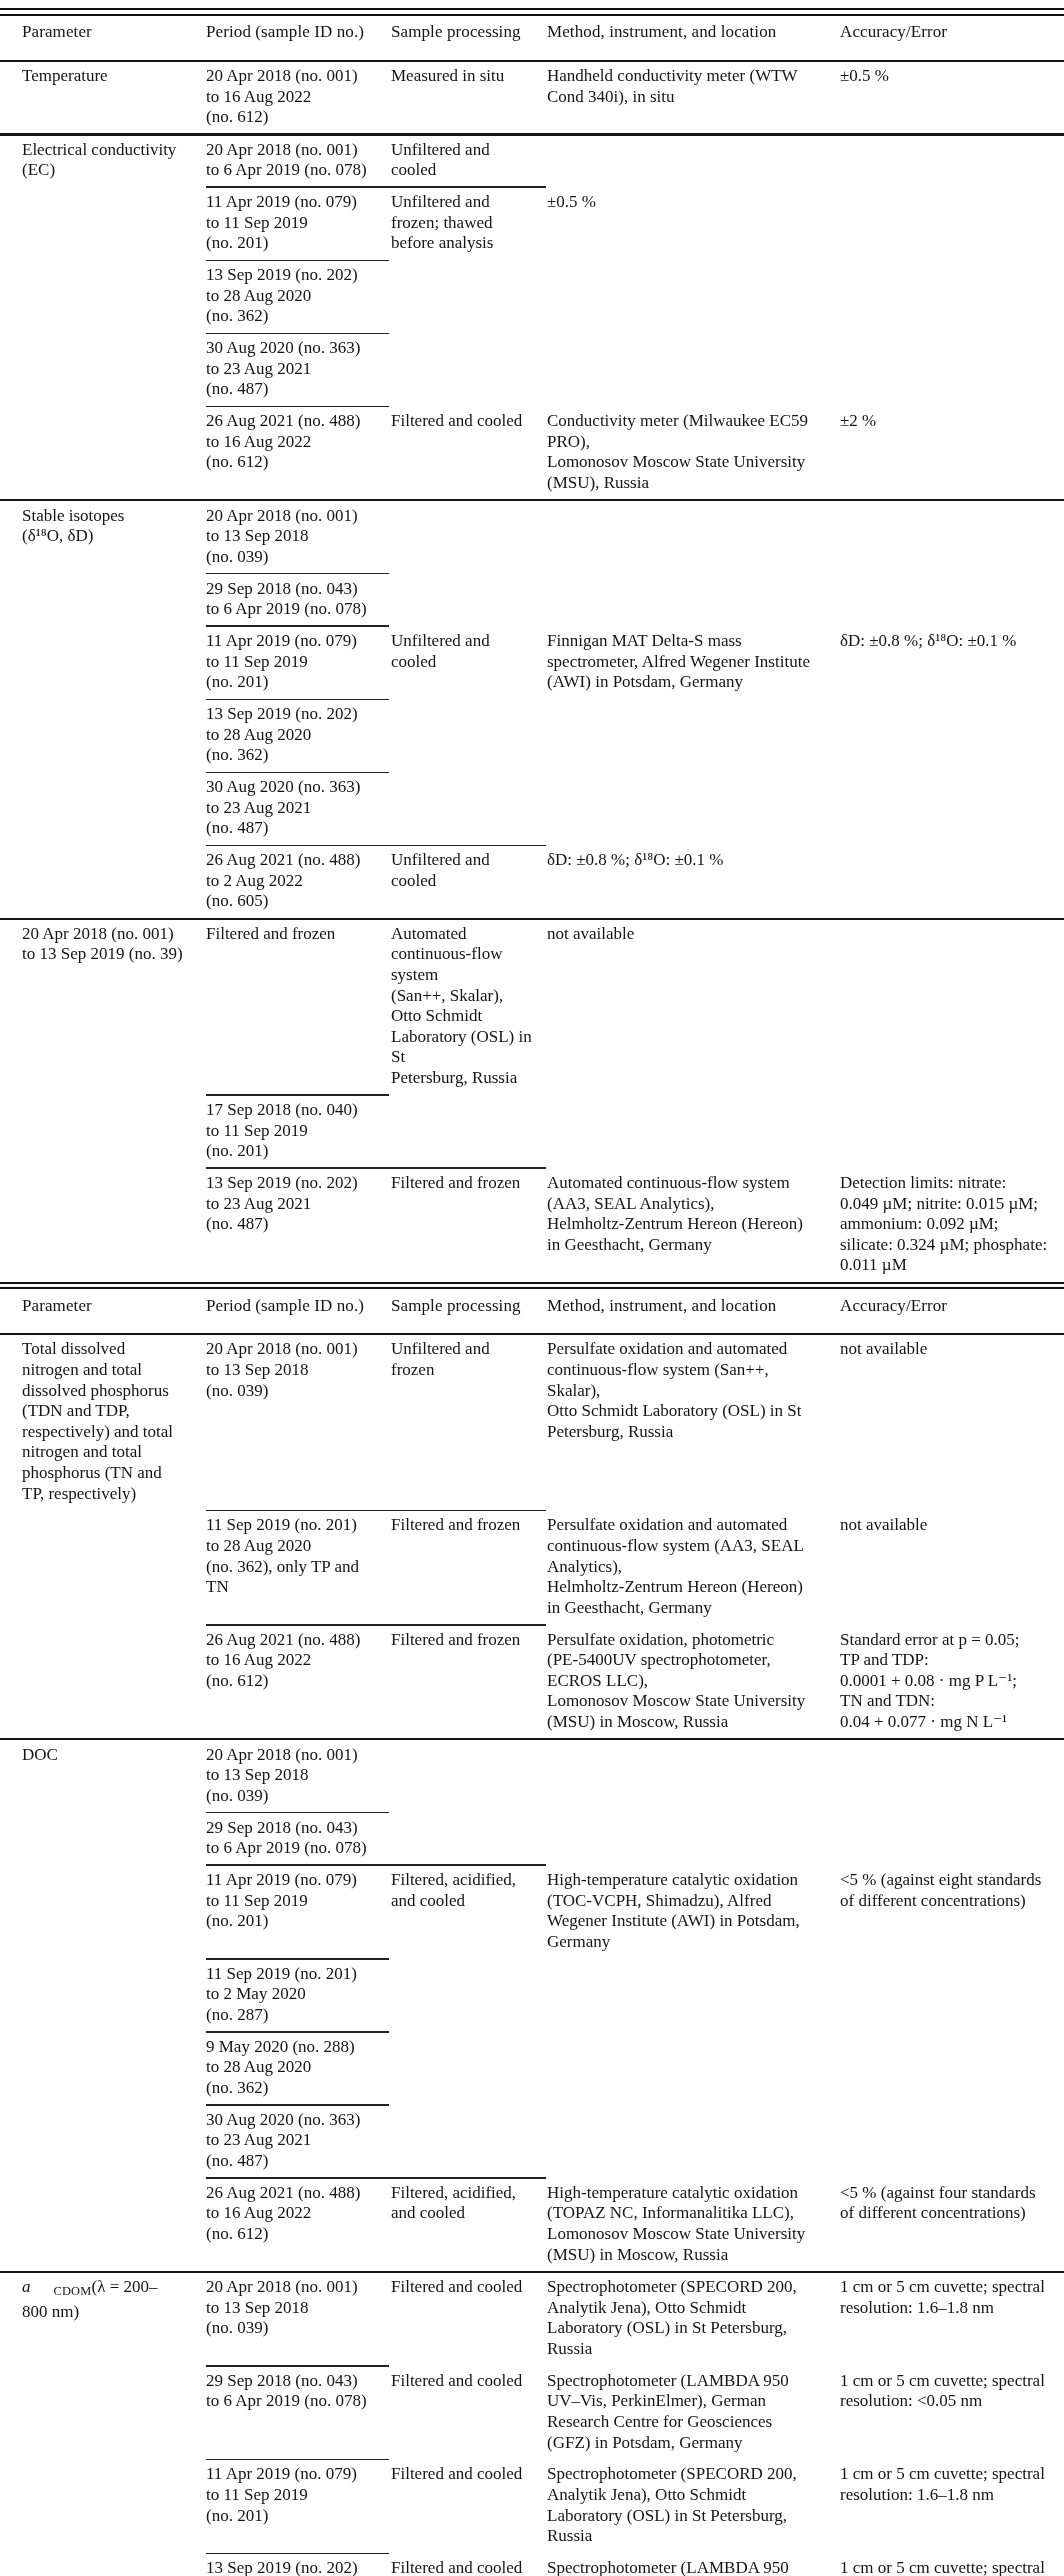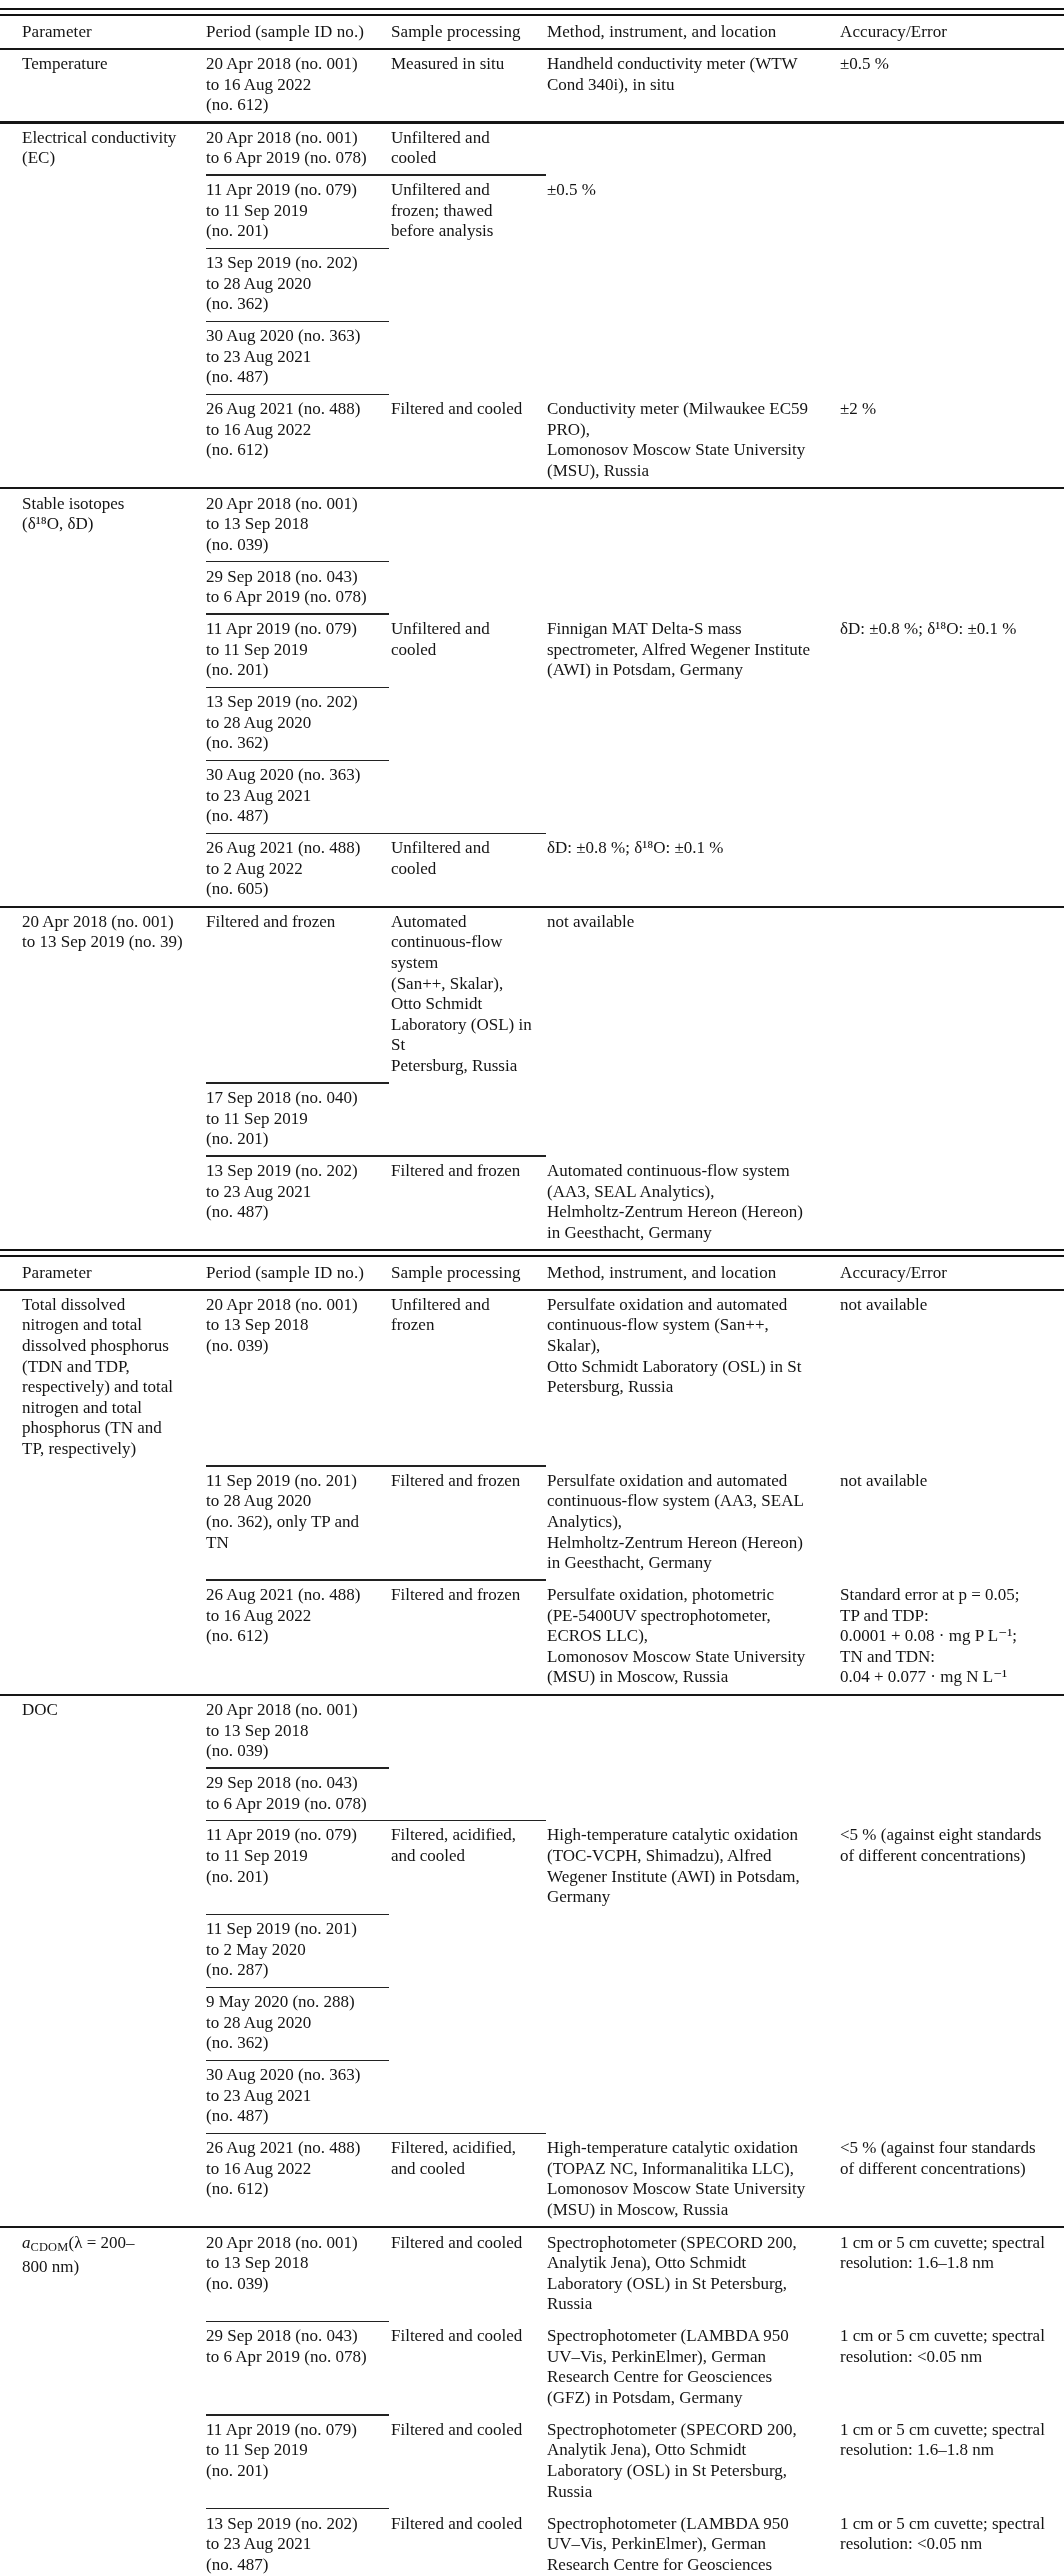--- a/index.html
+++ b/index.html
@@ -16,28 +16,28 @@
   .double-rule .bar{height:2.1px;background:#111;margin:0;}
   .double-rule .gap{height:3.6px;}
   .rule{height:2.1px;background:#161616;}
   .page{width:1065px;}
   .row{
     display:grid;
     grid-template-columns:184px 185px 156px 293px 1fr;
     padding:4.1px 0 5.7px 22px;
     align-items:start;
   }
-  .header-row{padding-top:6.2px;padding-bottom:5px;}
+  .header-row{padding-top:6.2px;padding-bottom:17px;}
   .cell{white-space:pre-line;padding-right:13.4px;}
   .cell.th{letter-spacing:0.1px;}
   .group{padding:0;border-radius:15px;}
   .divider{height:1.5px;background:#222;margin-left:206px;}
   .divider.short{width:183px;}
   .divider.long{width:340px;}
-  .param .sub{font-size:12.4px;vertical-align:-3.1px;letter-spacing:0.2px;}
+  .param .sub{font-size:12.4px;vertical-align:-3.1px;letter-spacing:0.2px;margin-left:23px;}
   .param .ital{font-style:italic;}
 </style>
 </head>
 <body>
 
 <div class="table-wrap">
     <div class="double-rule">
       <div class="bar"></div>
       <div class="gap"></div>
       <div class="bar"></div>
@@ -211,20 +211,25 @@
         <div class="row">
           <div class="cell param"></div>
           <div class="cell">13 Sep 2019 (no. 202)
 to 23 Aug 2021
 (no. 487)</div>
           <div class="cell">Filtered and frozen</div>
           <div class="cell">Automated continuous-flow system
 (AA3, SEAL Analytics),
 Helmholtz-Zentrum Hereon (Hereon)
 in Geesthacht, Germany</div>
+          <div class="cell">Detection limits: nitrate:
+0.049 µM; nitrite: 0.015 µM;
+ammonium: 0.092 µM;
+silicate: 0.324 µM; phosphate:
+0.011 µM</div>
         </div>
       </div>
     </div>
     <div class="double-rule">
       <div class="bar"></div>
       <div class="gap"></div>
       <div class="bar"></div>
     </div>
     <div class="page" style="min-height: 1406px;">
       <div class="row header-row">

